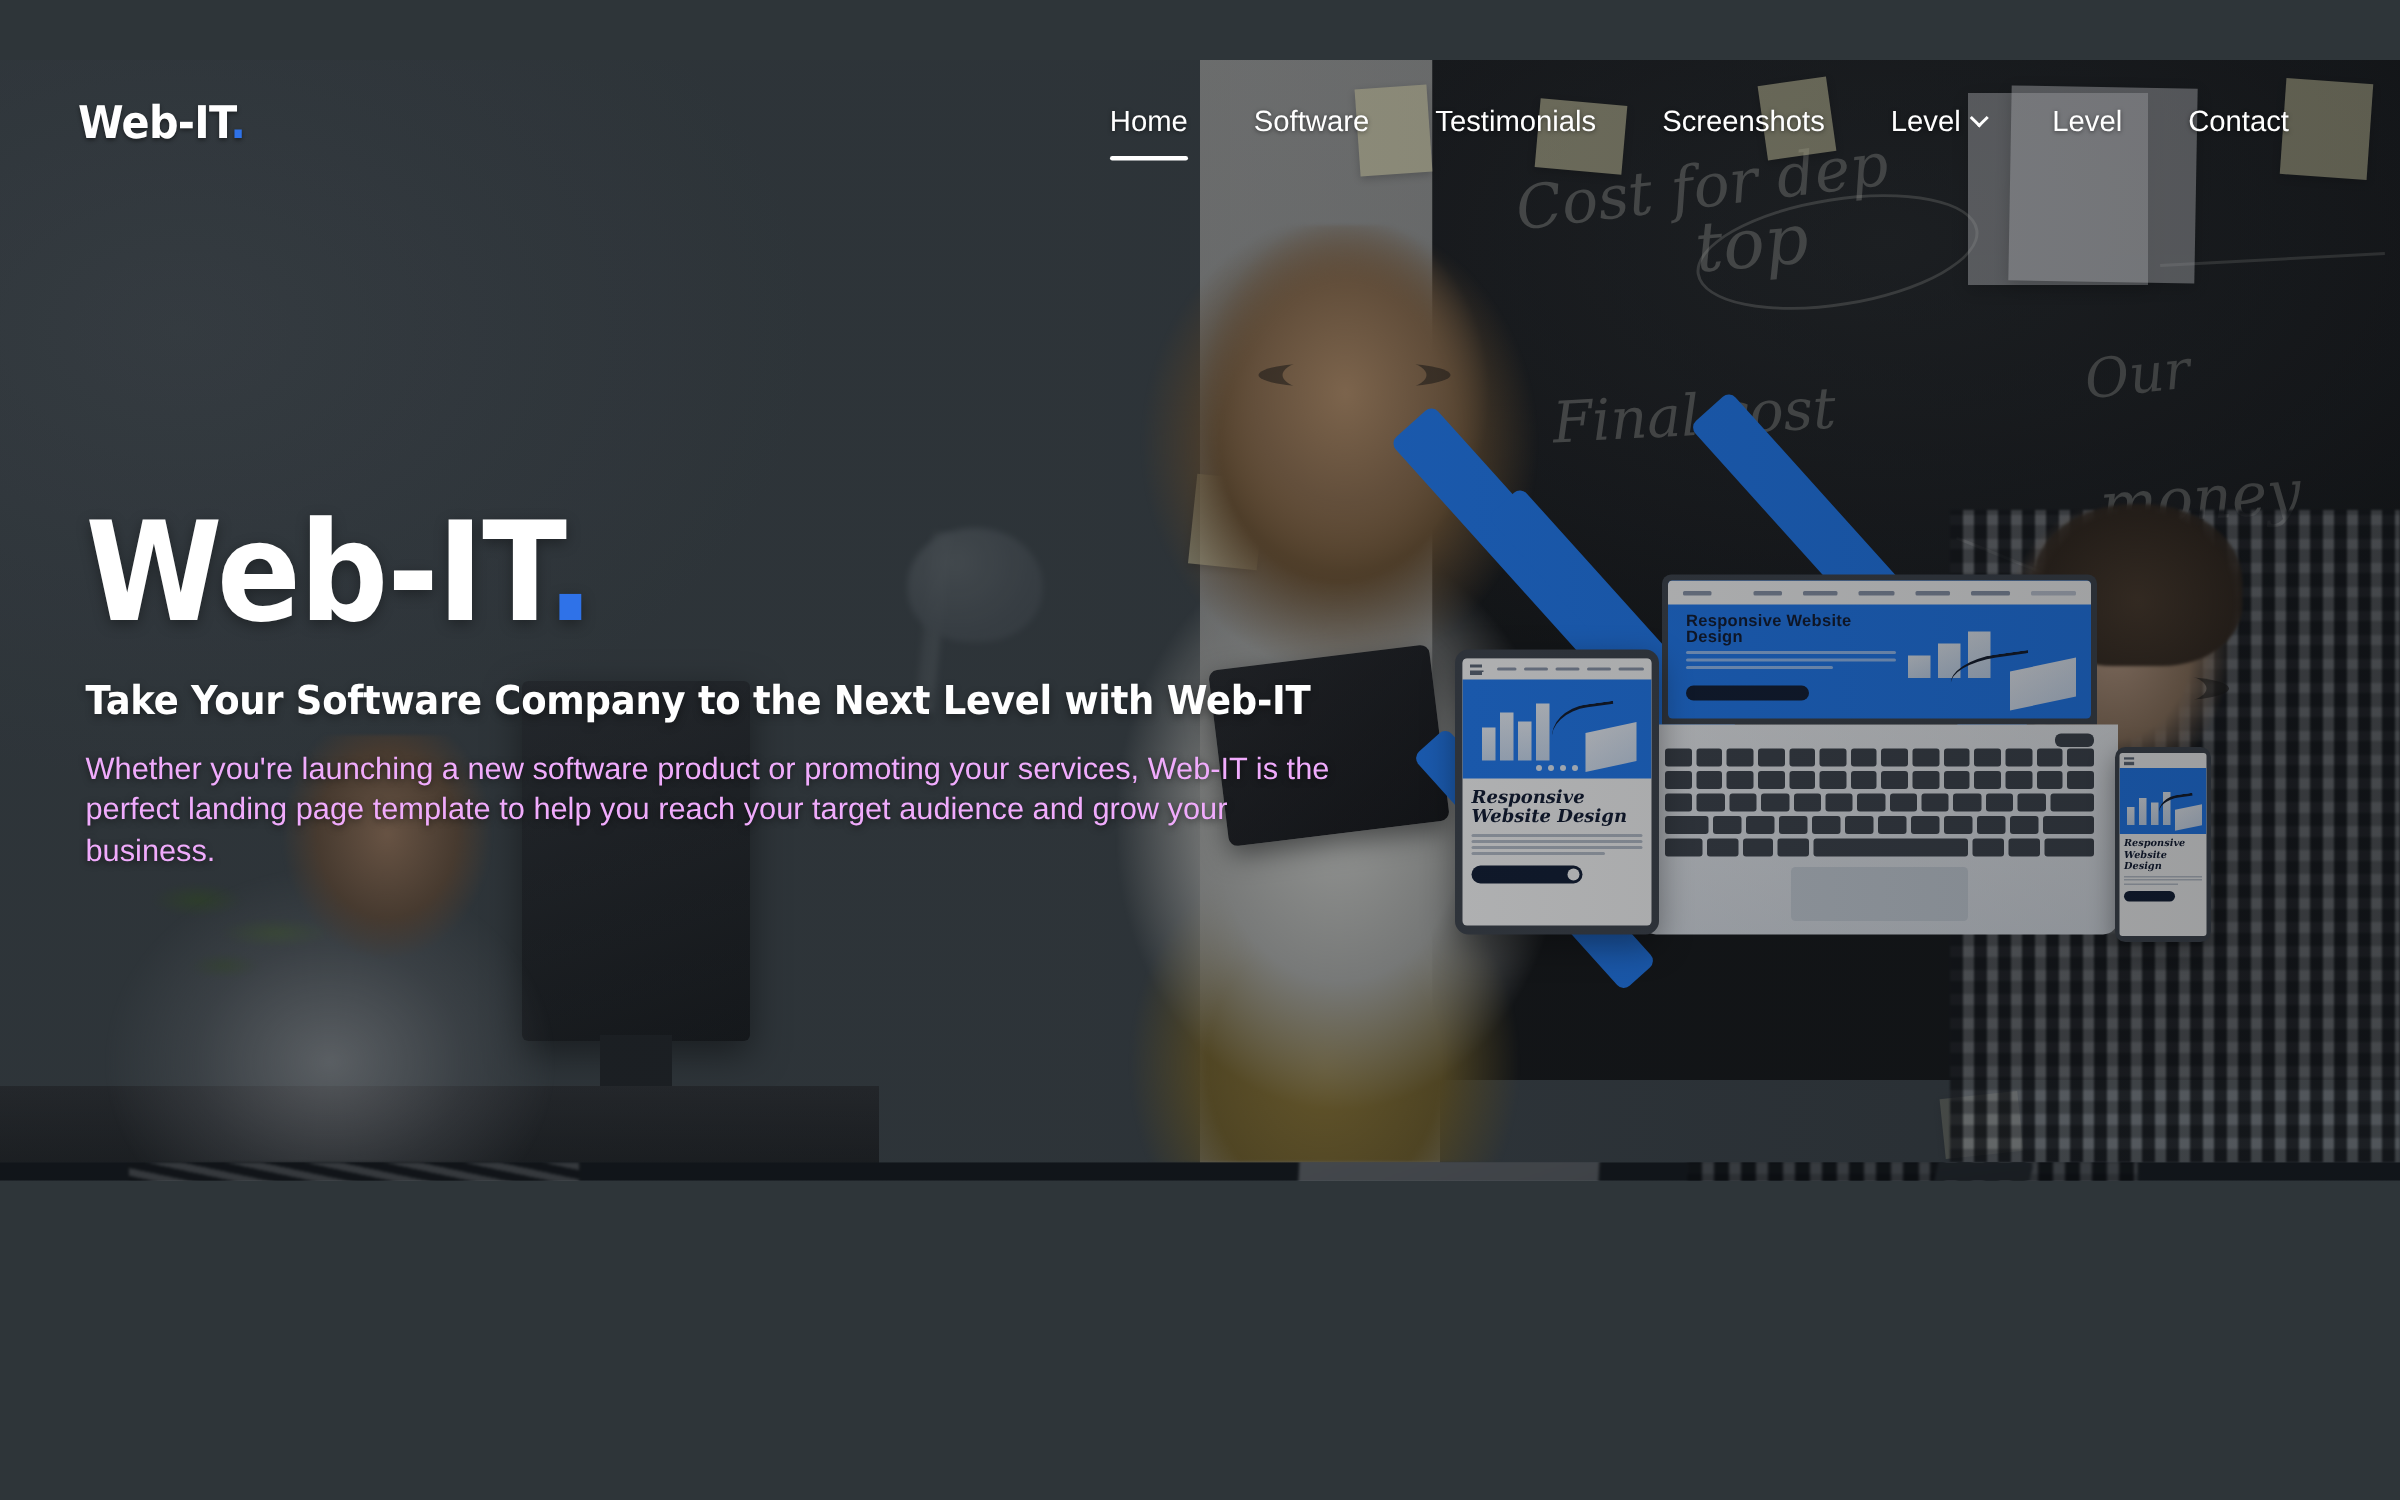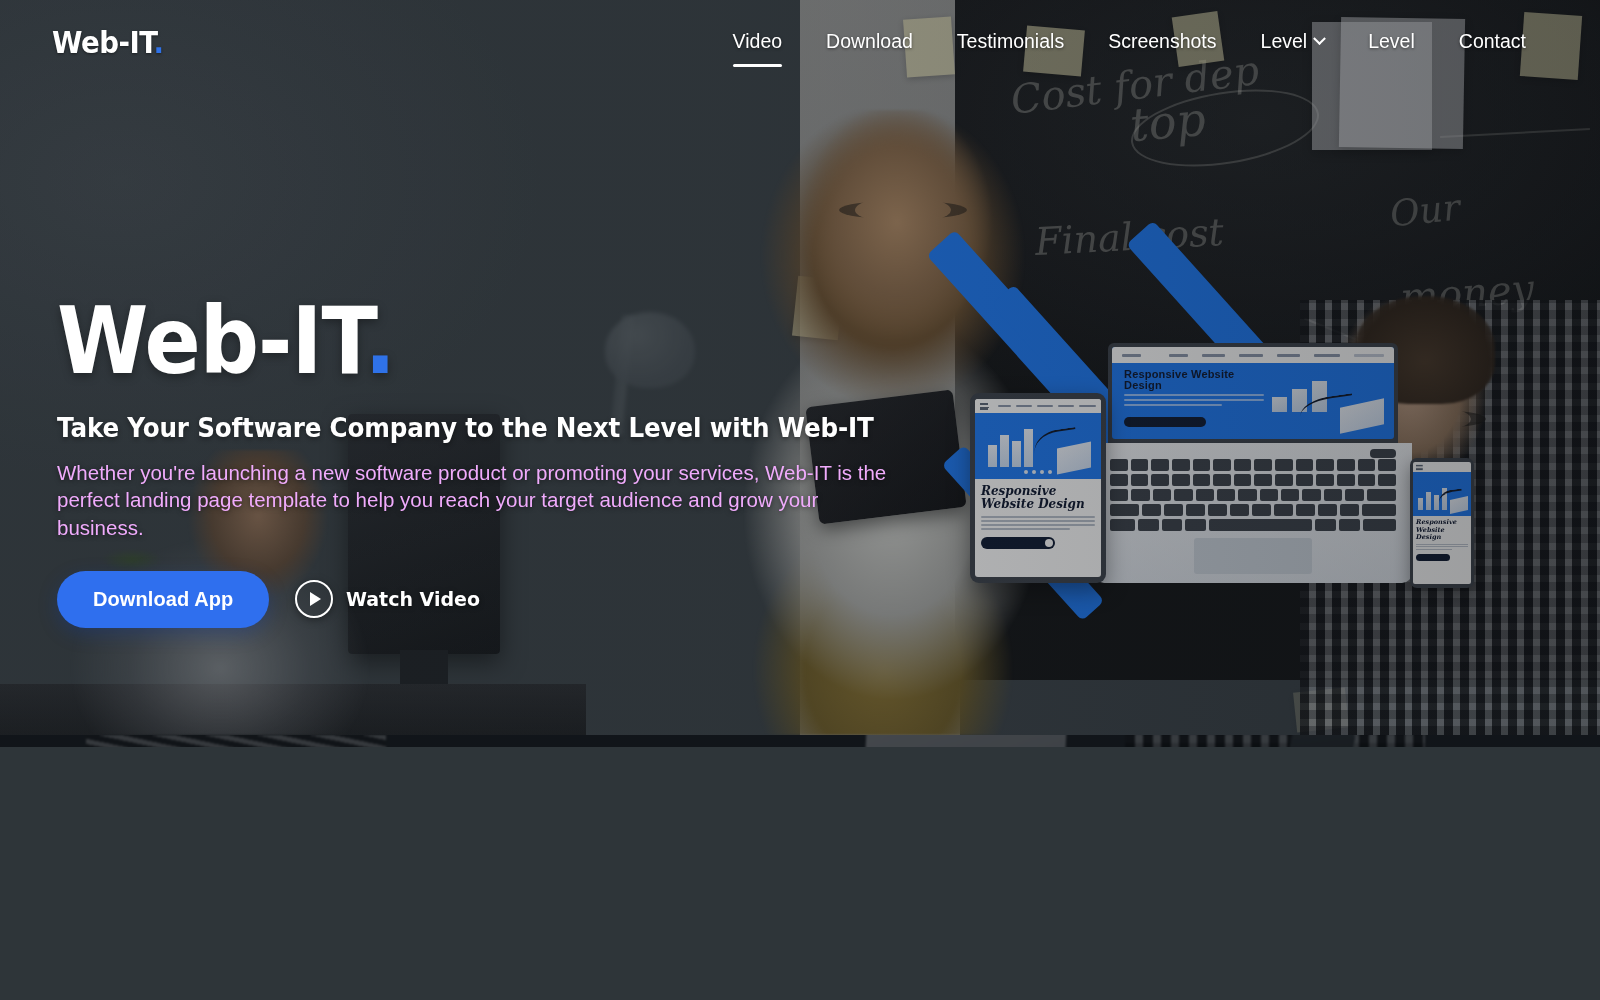--- a/index.html
+++ b/index.html
@@ -9,20 +9,21 @@
     background:#2e3539;
     font-family:"Liberation Sans", sans-serif;
   }
 
   
   .page {
     position:relative;
     width:1600px; height:747px;
     overflow:hidden;
     background:#3b4349;
+    margin-top:40px;
   }
 
   
   .bg { position:absolute; inset:0; overflow:hidden; }
 
   
   .bg-wall {
     position:absolute; left:0; top:0; width:820px; height:735px;
     background:
       radial-gradient(ellipse 420px 300px at 120px 180px, #434b51 0%, #3d454b 55%, #394146 100%),
@@ -724,24 +725,24 @@
 
   <div class="overlay-top"></div>
   <div class="overlay-bottom"></div>
 
   <div class="header">
     <div class="brand">
       <span>Web-IT</span><span class="dot">.</span>
     </div>
     <nav class="nav" id="nav">
         <div class="nav-item active">
-          <span>Video</span>
+          <span>Home</span>
         </div>
         <div class="nav-item">
-          <span>Download</span>
+          <span>Software</span>
         </div>
         <div class="nav-item">
           <span>Testimonials</span>
         </div>
         <div class="nav-item">
           <span>Screenshots</span>
         </div>
         <div class="nav-item">
           <span>Level</span>
           <span class="chev"></span>
@@ -754,29 +755,20 @@
         </div>
       </nav>
   </div>
 
   <div class="hero">
     <div class="hero-title">
       <span>Web-IT</span><span class="dot">.</span>
     </div>
     <div class="hero-sub">Take Your Software Company to the Next Level with Web-IT</div>
     <div class="hero-text">Whether you're launching a new software product or promoting your services, Web-IT is the perfect landing page template to help you reach your target audience and grow your business.</div>
-    <div class="hero-actions">
-      <button class="btn-primary">Download App</button>
-      <div class="watch">
-        <span class="play-circle">
-            <span class="play-tri"></span>
-          </span>
-        <span class="watch-label">Watch Video</span>
-      </div>
-    </div>
   </div>
 
   <div class="scroll-ind">
     <span class="sc-chev"></span>
     <span class="sc-chev"></span>
     <span class="sc-chev"></span>
   </div>
 
 </div>
 

